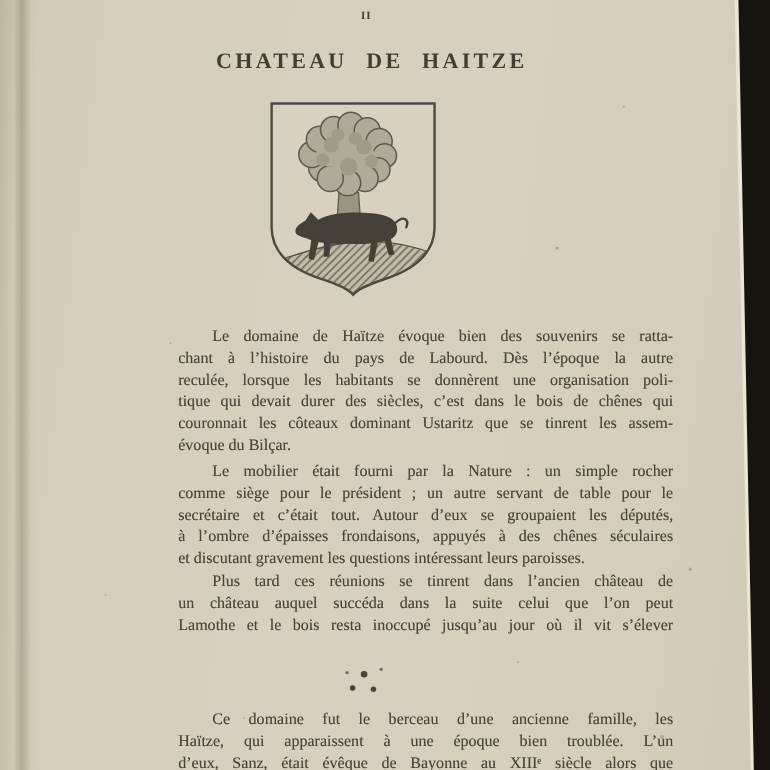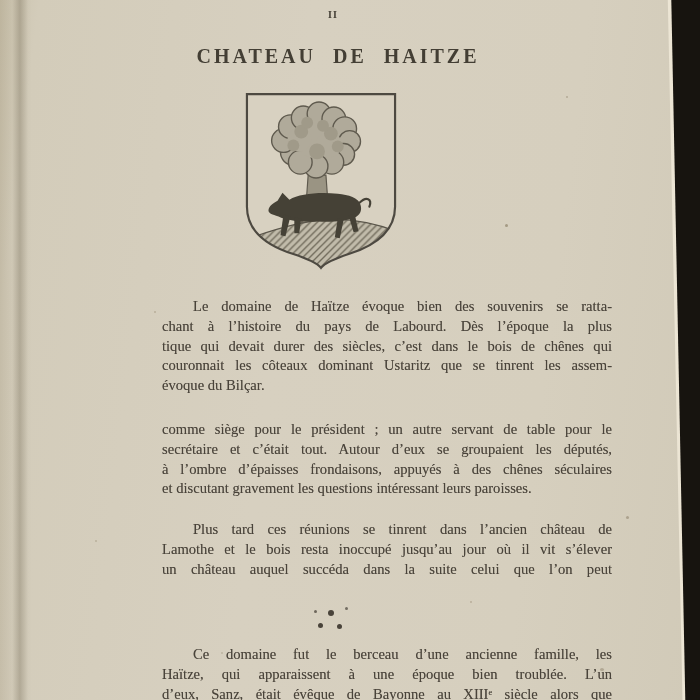--- a/index.html
+++ b/index.html
@@ -122,37 +122,39 @@
         <path d="M97,130 L94,149 L99,150 L103,131 Z"></path>
         <path d="M108,127 L113,144 L118,143 L114,125 Z"></path>
         <path d="M119,114 C126,107 132,110 129,118" fill="none" stroke="#454136" stroke-width="2.2" stroke-linecap="round"></path>
       </g>
 
       <path d="M5,4 L155,4 L155,118 C155,144 133,158 108,166 C93,171 84,175 80,180 C76,175 67,171 52,166 C27,158 5,144 5,118 Z" fill="none" stroke="#4d4941" stroke-width="2.2"></path>
     </svg>
 
     <div class="para p1">
       <span class="line first">Le domaine de Haïtze évoque bien des souvenirs se ratta-</span>
-      <span class="line">chant à l’histoire du pays de Labourd. Dès l’époque la plus</span>
+      <span class="line">chant à l’histoire du pays de Labourd. Dès l’époque la autre</span>
+      <span class="line">reculée, lorsque les habitants se donnèrent une organisation poli-</span>
       <span class="line">tique qui devait durer des siècles, c’est dans le bois de chênes qui</span>
       <span class="line">couronnait les côteaux dominant Ustaritz que se tinrent les assem-</span>
       <span class="line last">évoque du Bilçar.</span>
     </div>
 
     <div class="para p2">
+      <span class="line first">Le mobilier était fourni par la Nature : un simple rocher</span>
       <span class="line">comme siège pour le président ; un autre servant de table pour le</span>
       <span class="line">secrétaire et c’était tout. Autour d’eux se groupaient les députés,</span>
       <span class="line">à l’ombre d’épaisses frondaisons, appuyés à des chênes séculaires</span>
       <span class="line last">et discutant gravement les questions intéressant leurs paroisses.</span>
     </div>
 
     <div class="para p3">
       <span class="line first">Plus tard ces réunions se tinrent dans l’ancien château de</span>
+      <span class="line">un château auquel succéda dans la suite celui que l’on peut</span>
       <span class="line">Lamothe et le bois resta inoccupé jusqu’au jour où il vit s’élever</span>
-      <span class="line">un château auquel succéda dans la suite celui que l’on peut</span>
     </div>
 
     <div class="ornament">
       <div class="dot d1"></div>
       <div class="dot d2"></div>
       <div class="dot d3"></div>
       <div class="dot d4"></div>
       <div class="dot d5"></div>
     </div>
 

